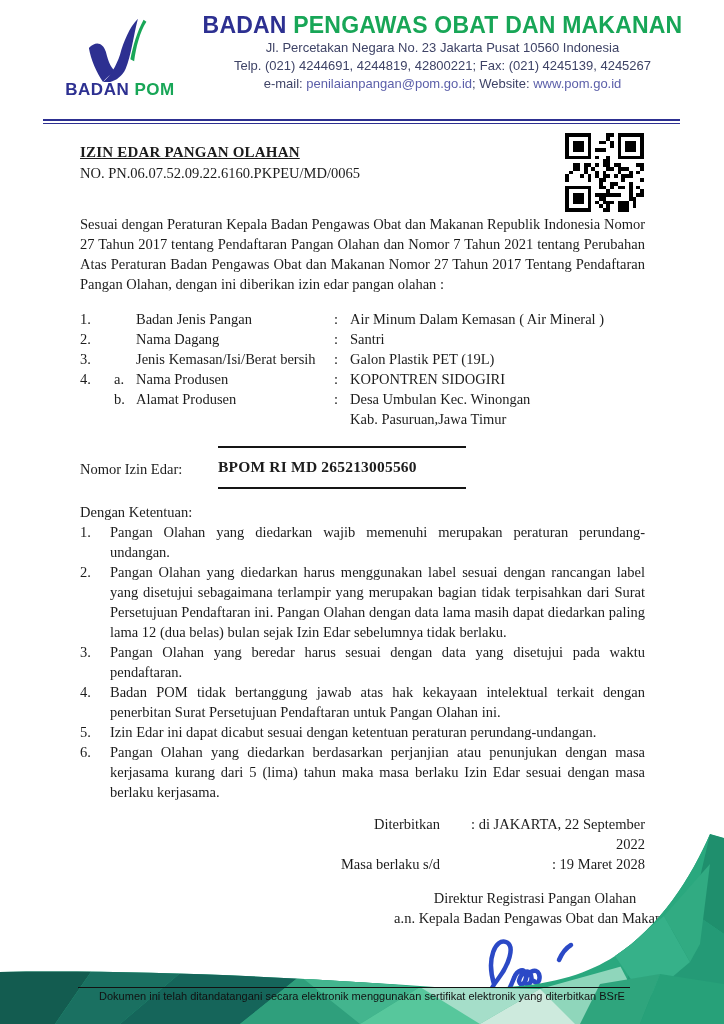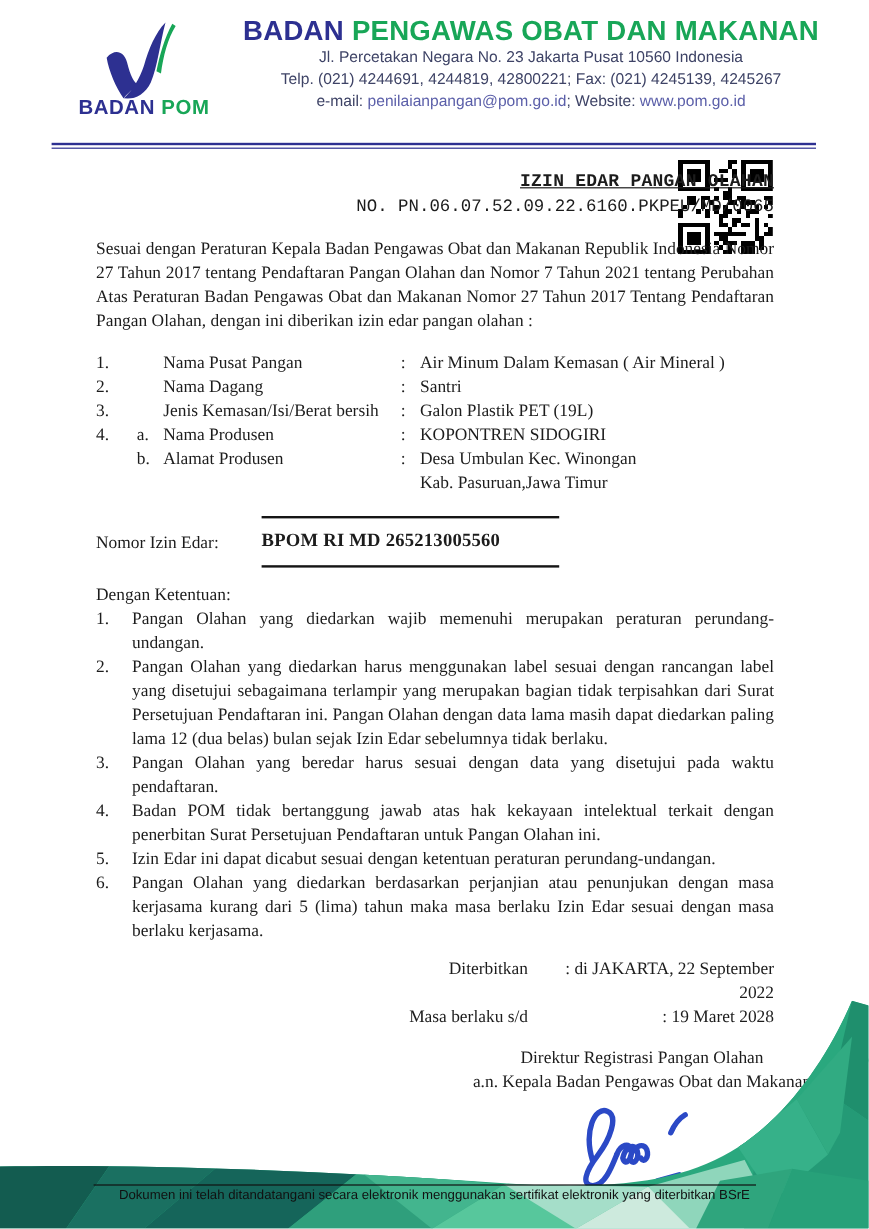--- a/index.html
+++ b/index.html
@@ -22,24 +22,24 @@
   .org-name .on-1 { color:var(--navy,#2d3091); }
   .org-name .on-2 { color:var(--green,#18a657); }
   .hdr-line { font-size:13px; color:var(--header_text,#3e4366); line-height:18px; }
   .hdr-link { color:var(--link,#5b5fa9); text-decoration:none; }
   .separator { position:absolute; top:119px; left:43px; width:637px; border-top:2px solid var(--navy,#4b4f9e); }
   .separator:after { content:""; display:block; margin-top:2px; border-top:1px solid var(--navy,#4b4f9e); }
   
   .qr { position:absolute; left:565px; top:133px; width:79px; height:79px; }
   
   .content { position:absolute; left:80px; top:142px; width:565px; font-size:14.5px; line-height:20px; }
-  .title-block { text-align:right;font-family:Liberation Mono, monospace; }
+  .title-block { text-align:left; }
   .doc-title { font-size:15px; font-weight:bold; text-decoration:underline; letter-spacing:.2px; }
   .doc-number { font-size:14.5px; margin-top:1px; }
-  .preamble { margin-top:15px; text-align:justify; }
+  .preamble { margin-top:31px; text-align:justify; }
   
   .details { margin-top:15px; }
   .drow { display:grid; grid-template-columns:34px 22px 198px 16px 1fr; }
   .dval2 { }
   
   .license { margin-top:17px; display:flex; }
   .license-label { width:138px; padding-top:13px; }
   .license-box { width:248px; border-top:2px solid #151515; border-bottom:2px solid #151515; padding:9px 0 10px 0; text-align:left; }
   .license-number { font-weight:bold; font-size:15.5px; letter-spacing:.2px; }
   
@@ -208,21 +208,21 @@
       <div class="doc-title">IZIN EDAR PANGAN OLAHAN</div>
       <div class="doc-number">NO. PN.06.07.52.09.22.6160.PKPEU/MD/0065</div>
     </div>
 
     <div class="preamble">Sesuai dengan Peraturan Kepala Badan Pengawas Obat dan Makanan Republik Indonesia Nomor 27 Tahun 2017 tentang Pendaftaran Pangan Olahan dan Nomor 7 Tahun 2021 tentang Perubahan Atas Peraturan Badan Pengawas Obat dan Makanan Nomor 27 Tahun 2017 Tentang Pendaftaran Pangan Olahan, dengan ini diberikan izin edar pangan olahan :</div>
 
     <div class="details">
       <div class="drow">
         <span>1.</span>
           <span></span>
-          <span>Nama Pusat Pangan</span>
+          <span>Badan Jenis Pangan</span>
           <span>:</span>
           <span>Air Minum Dalam Kemasan ( Air Mineral )</span>
       </div>
       <div class="drow">
         <span>2.</span>
           <span></span>
           <span>Nama Dagang</span>
           <span>:</span>
           <span>Santri</span>
       </div>

